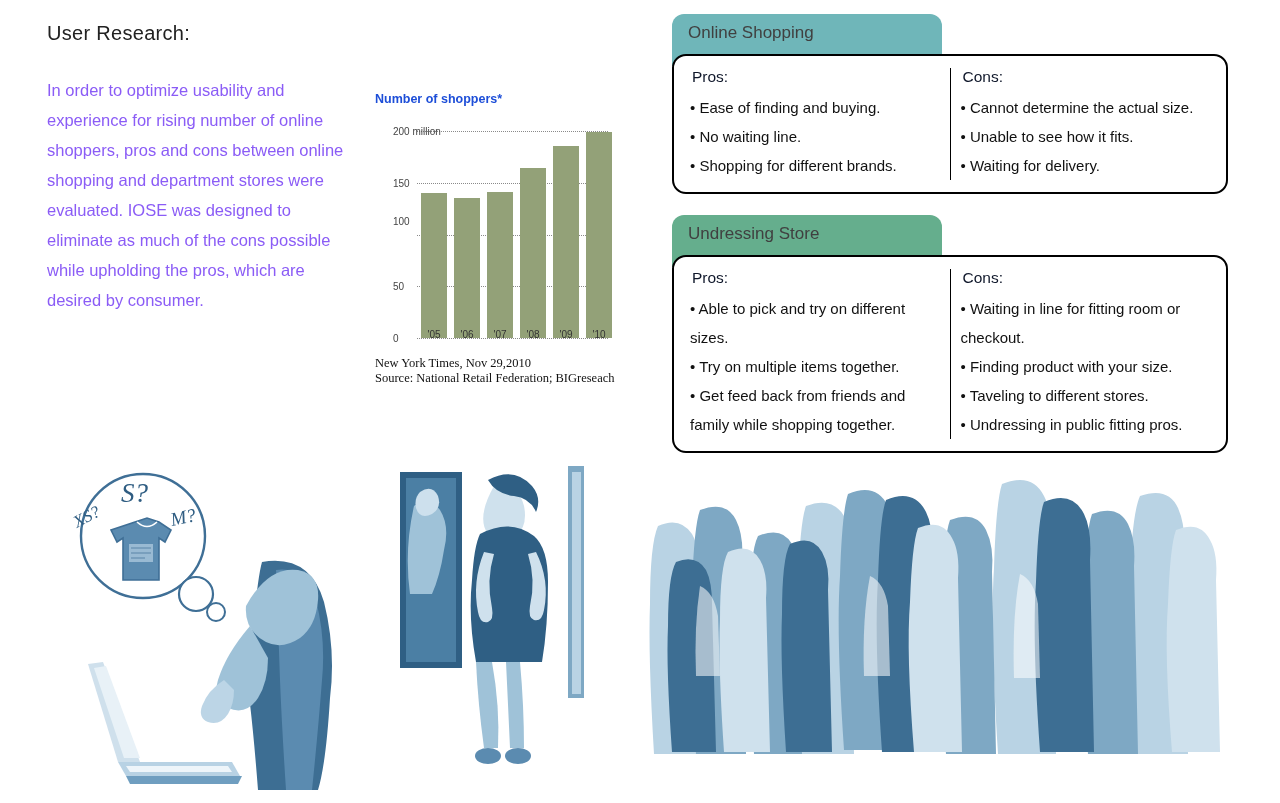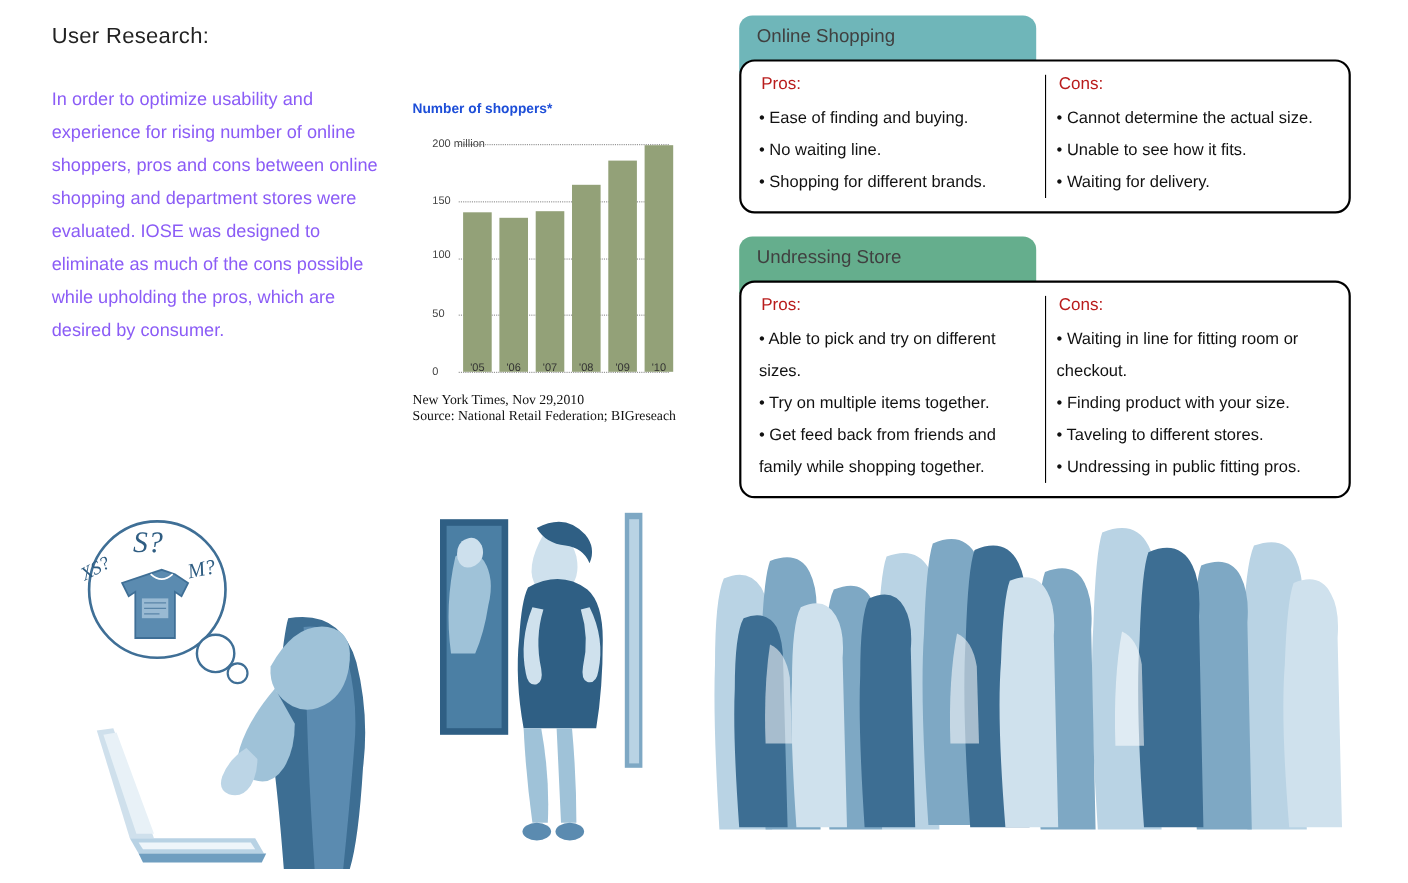--- a/index.html
+++ b/index.html
@@ -137,21 +137,21 @@
     box-sizing: border-box;
   }
   .card-col {
     flex: 1;
     padding: 0 10px;
     box-sizing: border-box;
   }
   .card-col.right { border-left: 1.6px solid #000; }
   .col-head {
     font-size: 15.5px;
-    color: #b91c1c;
+    color: #0f172a;
     margin: 0 0 7px 2px;
   }
   .bullet {
     font-size: 15px;
     line-height: 29px;
     color: #111;
   }
 
   
   #illustration {
@@ -172,21 +172,21 @@
 
 <div id="chart-block">
   <div id="chart-title">Number of shoppers*</div>
   <div id="chart-area">
     <div id="gridlines">
         <div class="gridline" style="top: 222px;"></div>
         <div class="gridlabel" style="top: 222px;">0</div>
         <div class="gridline" style="top: 170.372px;"></div>
         <div class="gridlabel" style="top: 170.372px;">50</div>
         <div class="gridline" style="top: 118.744px;"></div>
-        <div class="gridlabel" style="top: 116px; text-align: right;">100</div>
+        <div class="gridlabel" style="top: 105px; text-align: right;">100</div>
         <div class="gridline" style="top: 67.1163px;"></div>
         <div class="gridlabel" style="top: 67.1163px;">150</div>
         <div class="gridline" style="top: 15.4884px;"></div>
         <div class="gridlabel" style="top: 15.4884px;">200 million</div>
       </div>
     <div class="bars" id="bars">
         <div class="bar" style="height: 144.558px; background: rgb(147, 161, 120);"></div>
         <div class="bar" style="height: 140.428px; background: rgb(147, 161, 120);"></div>
         <div class="bar" style="height: 145.591px; background: rgb(147, 161, 120);"></div>
         <div class="bar" style="height: 170.372px; background: rgb(147, 161, 120);"></div>

